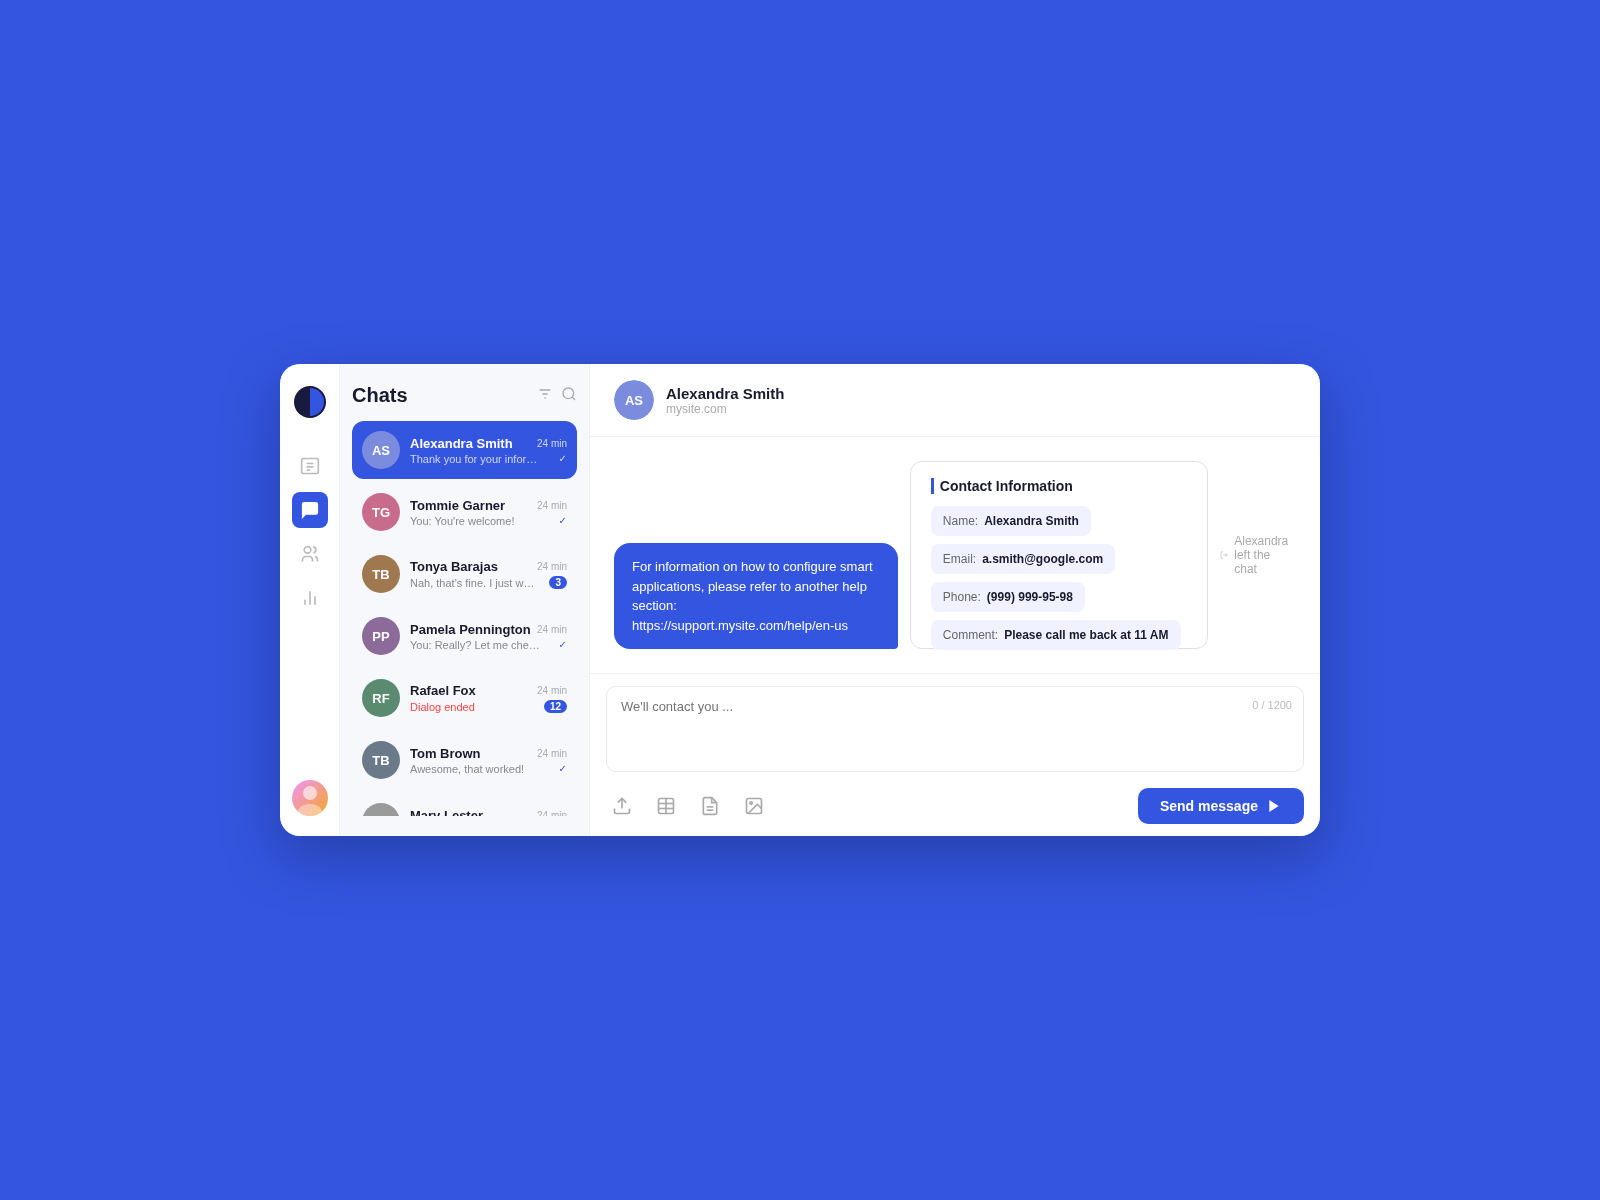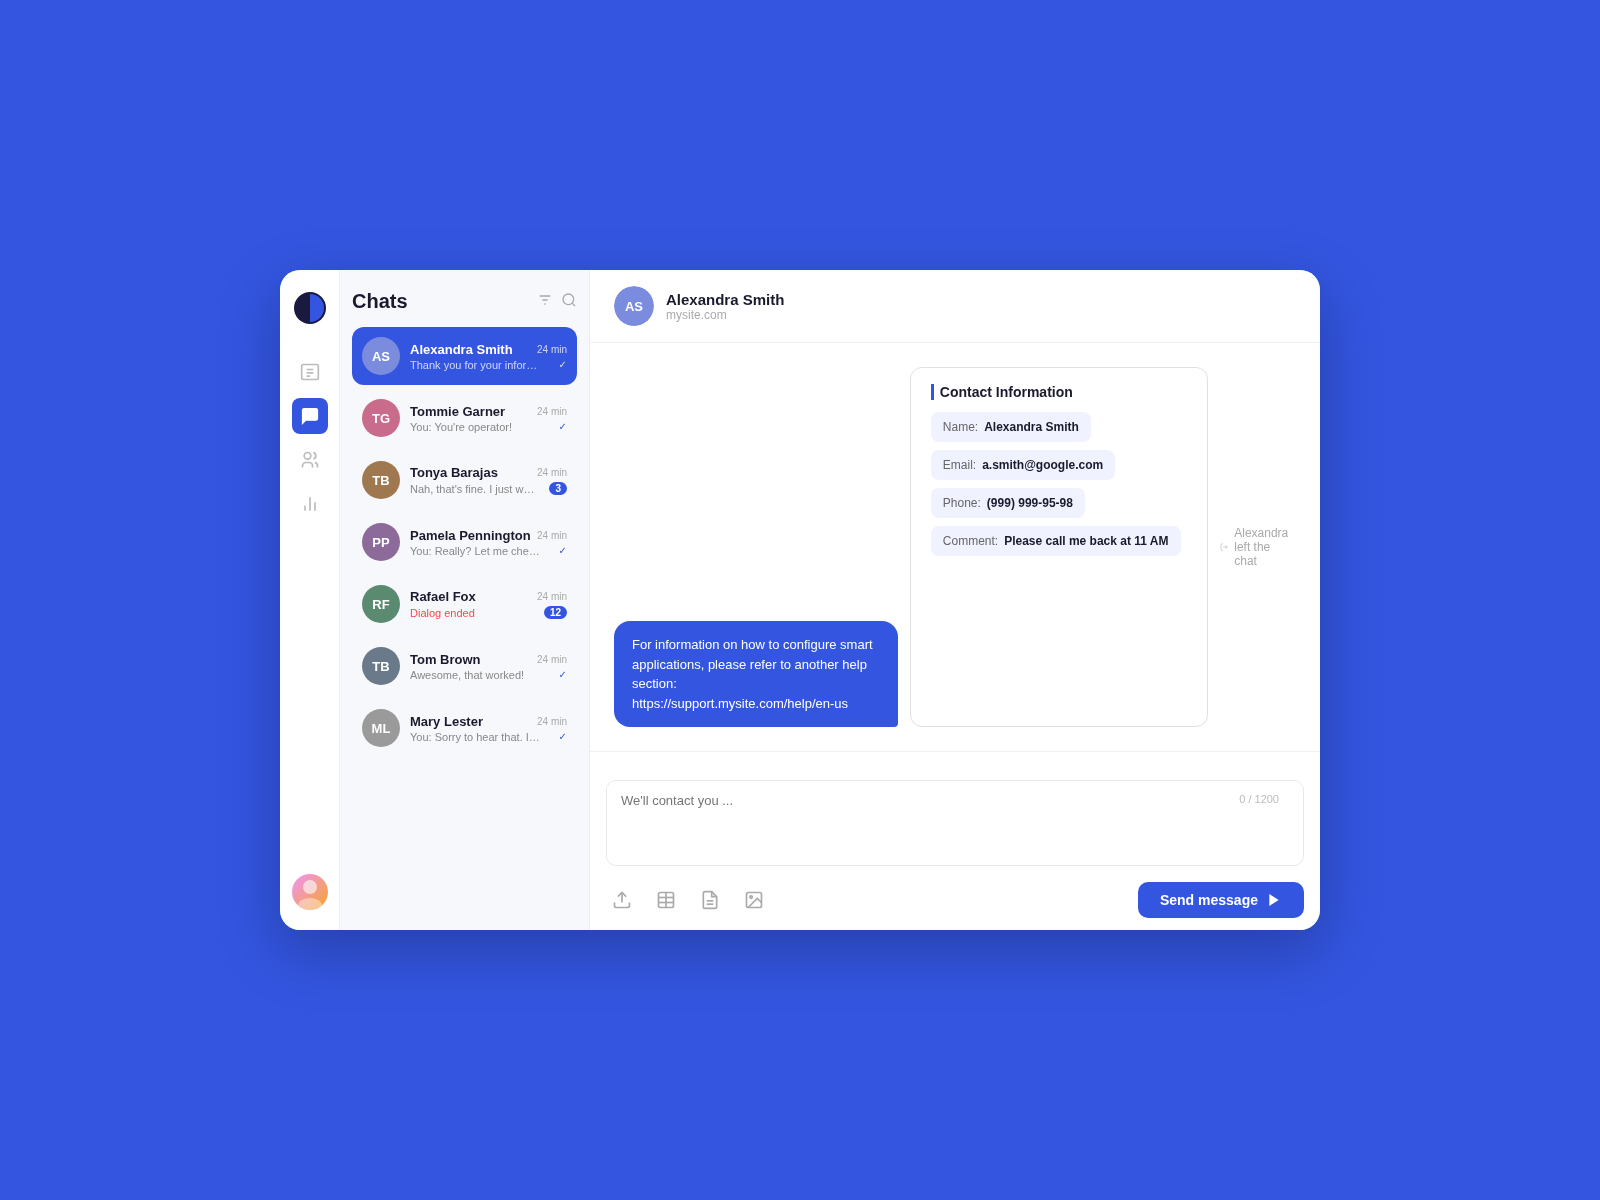--- a/index.html
+++ b/index.html
@@ -6,21 +6,21 @@
     body {
       background: #3355e0;
       display: flex;
       align-items: center;
       justify-content: center;
       min-height: 100vh;
       font-family: -apple-system, BlinkMacSystemFont, 'Segoe UI', sans-serif;
     }
     .app-container {
       width: 1040px;
-      height: 660px;
+      height: 472px;
       background: #7dd3fc;
       border-radius: 20px;
       display: flex;
       overflow: hidden;
       box-shadow: 0 20px 60px rgba(0,0,0,0.25);
     }
 
     
     .sidebar {
       width: 60px;
@@ -340,39 +340,39 @@
       padding: 8px 0;
     }
 
     
     .input-area {
       border-top: 1px solid #f0f0f0;
       padding: 0;
     }
     .message-input-wrapper {
       position: relative;
-      margin: 28px 16px 8px;
+      margin: 12px 16px 8px;
       border: 1.5px solid #e8e8e8;
       border-radius: 10px;
       overflow: hidden;
     }
     .message-input {
       width: 100%;
       min-height: 80px;
       border: none;
       outline: none;
       padding: 12px 80px 12px 14px;
       font-size: 13px;
       color: #aaa;
       resize: none;
       font-family: inherit;
     }
     .char-count {
       position: absolute;
-      right: 24px;
+      right: 11px;
       top: 12px;
       font-size: 11px;
       color: #bbb;
     }
     .input-toolbar {
       display: flex;
       align-items: center;
       padding: 8px 16px 12px;
       gap: 12px;
     }
@@ -492,21 +492,21 @@
       <div class="chat-item">
         <div class="chat-avatar">
           <div class="avatar-placeholder" style="background:#c96b8a;">TG</div>
         </div>
         <div class="chat-info">
           <div class="chat-name-row">
             <span class="chat-name">Tommie Garner</span>
             <span class="chat-time">24 min</span>
           </div>
           <div class="chat-preview-row">
-            <span class="chat-preview">You: You're operator!</span>
+            <span class="chat-preview">You: You're welcome!</span>
             <span class="check-icon" style="color:#3355e0;">✓</span>
           </div>
         </div>
       </div>
 
       <div class="chat-item">
         <div class="chat-avatar">
           <div class="avatar-placeholder" style="background:#a07850;">TB</div>
         </div>
         <div class="chat-info">

